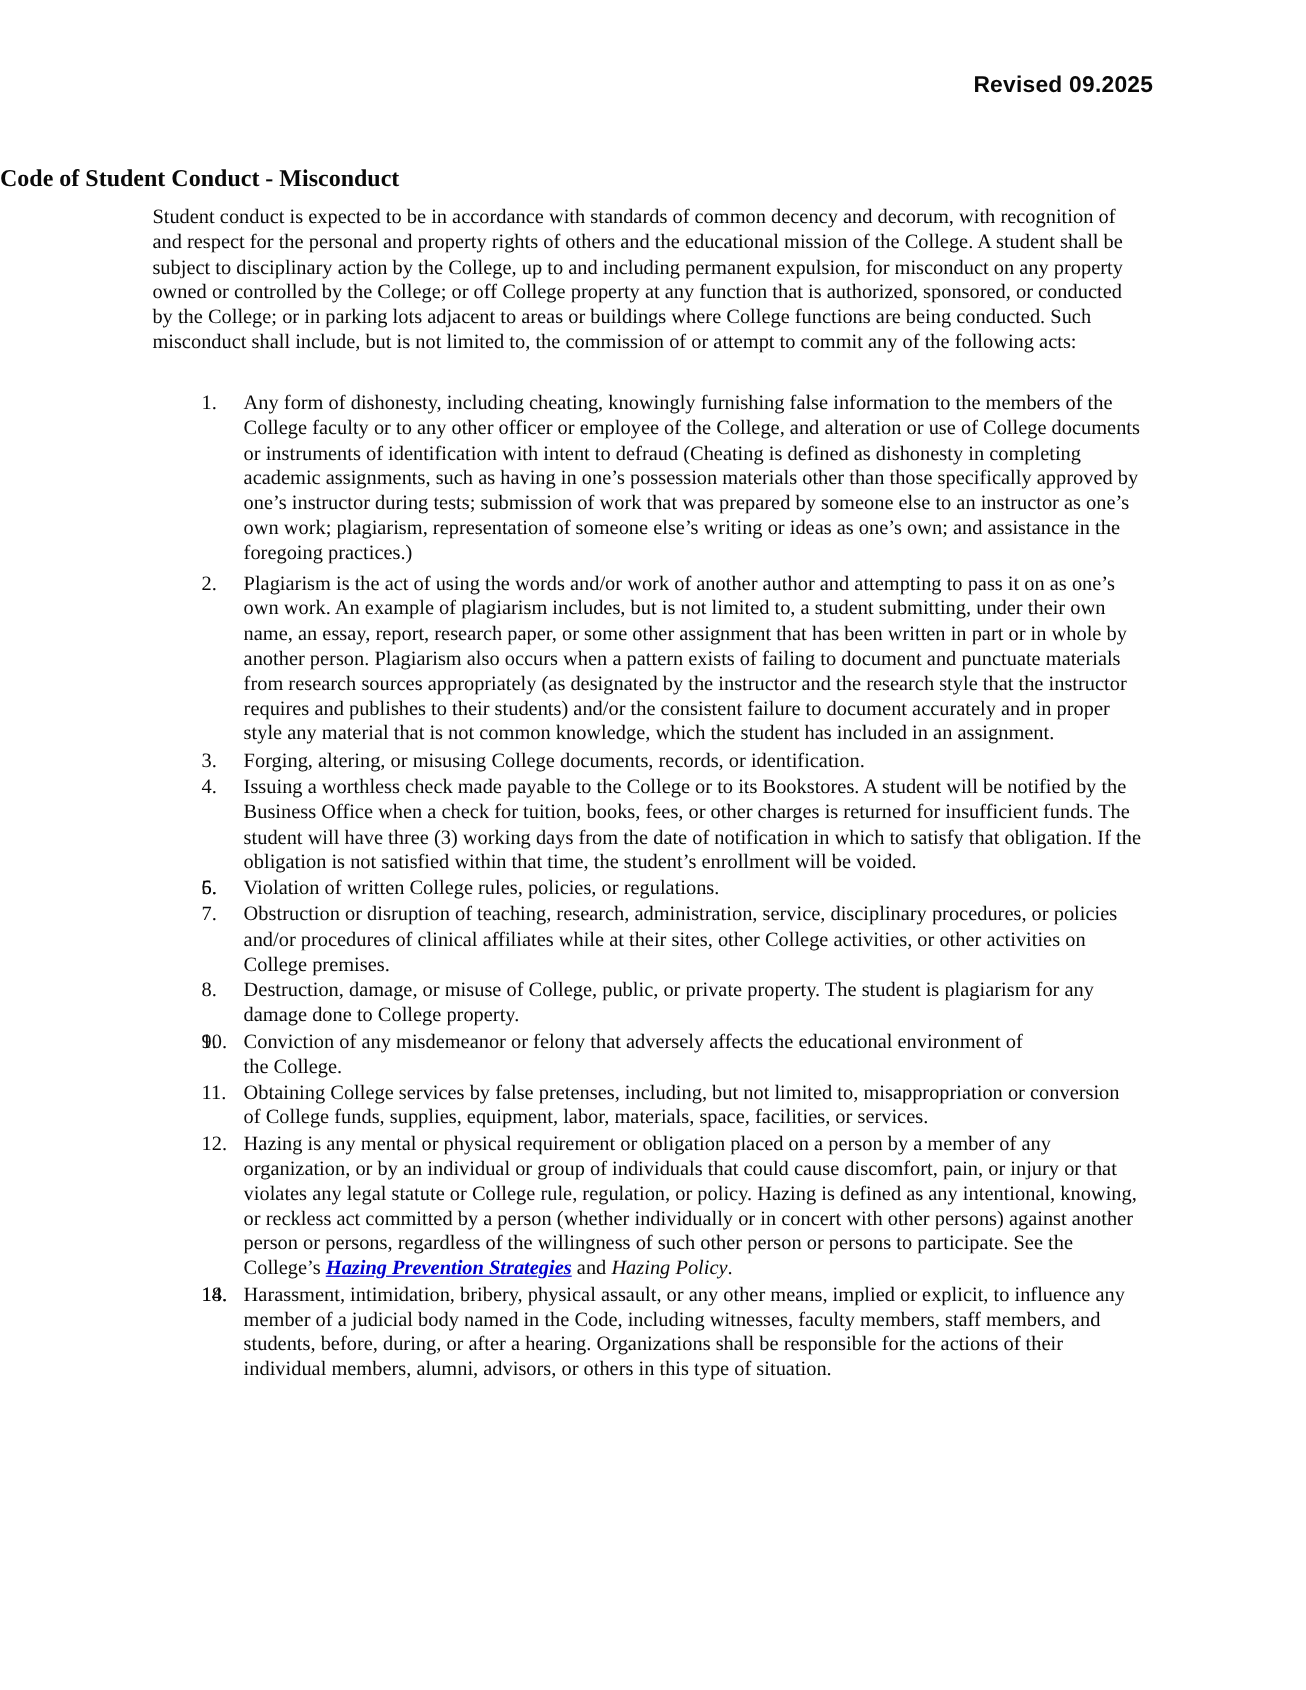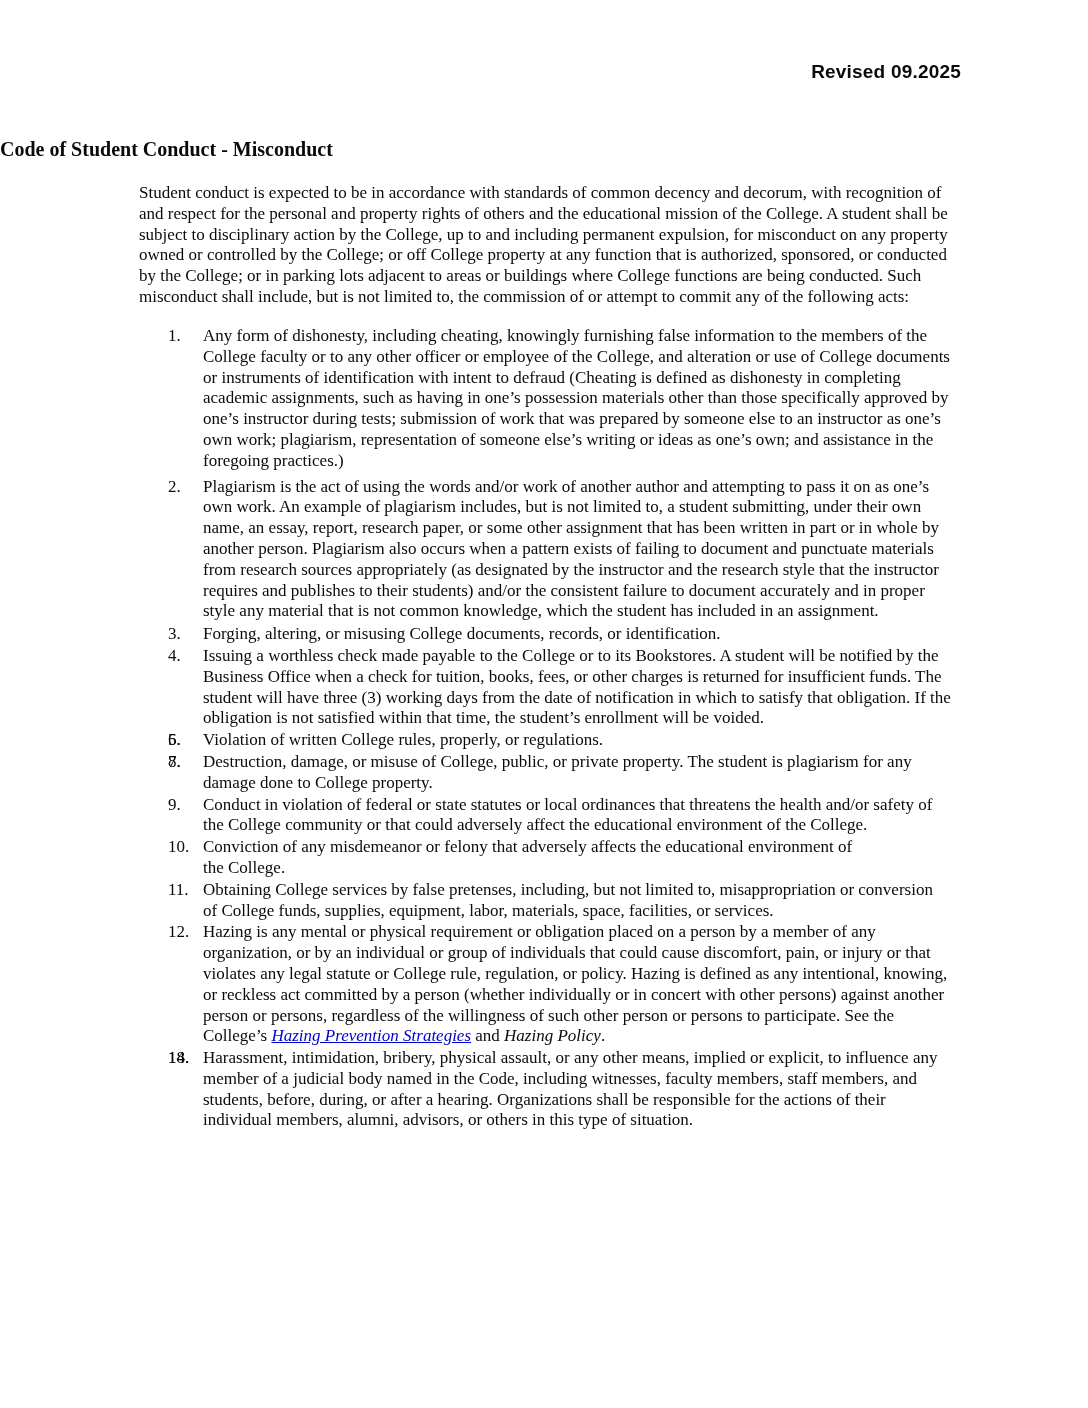--- a/index.html
+++ b/index.html
@@ -35,21 +35,21 @@
     margin: 0;
     text-align: left;
     font-size: 20px;
     font-weight: bold;
   }
   .intro {
     position: absolute;
     top: 171px;
     left: 127px;
     width: 828px;
-    margin: 12px;
+    margin: 0;
   }
   .list {
     position: absolute;
     top: 326px;
     left: 127px;
     width: 824px;
   }
   .item {
     position: relative;
     padding-left: 76px;
@@ -63,44 +63,44 @@
     top: 0;
   }
   .item-text {
     white-space: pre-wrap;
   }
   .seg-italic {
     text-align: center;
   }
   .seg-link {
     font-style: italic;
-    font-weight: normal;
+    font-weight: bold;
     text-decoration: underline;
   }
 </style>
 </head>
 <body>
 
 <div class="page">
   <div class="revised">Revised 09.2025</div>
 
   <h1 class="title">Code of Student Conduct - Misconduct</h1>
 
   <p class="intro">Student conduct is expected to be in accordance with standards of common decency and decorum, with recognition of and respect for the personal and property rights of others and the educational mission of the College. A student shall be subject to disciplinary action by the College, up to and including permanent expulsion, for misconduct on any property owned or controlled by the College; or off College property at any function that is authorized, sponsored, or conducted by the College; or in parking lots adjacent to areas or buildings where College functions are being conducted. Such misconduct shall include, but is not limited to, the commission of or attempt to commit any of the following acts:</p>
 
   <div class="list" id="misconduct-list">
       <div class="item"><span class="item-number">1.</span><span class="item-text">Any form of dishonesty, including cheating, knowingly furnishing false information to the members of the College faculty or to any other officer or employee of the College, and alteration or use of College documents or instruments of identification with intent to defraud (Cheating is defined as dishonesty in completing academic assignments, such as having in one’s possession materials other than those specifically approved by one’s instructor during tests; submission of work that was prepared by someone else to an instructor as one’s own work; plagiarism, representation of someone else’s writing or ideas as one’s own; and assistance in the foregoing practices.)</span></div>
       <div class="item"><span class="item-number">2.</span><span class="item-text">Plagiarism is the act of using the words and/or work of another author and attempting to pass it on as one’s own work. An example of plagiarism includes, but is not limited to, a student submitting, under their own name, an essay, report, research paper, or some other assignment that has been written in part or in whole by another person. Plagiarism also occurs when a pattern exists of failing to document and punctuate materials from research sources appropriately (as designated by the instructor and the research style that the instructor requires and publishes to their students) and/or the consistent failure to document accurately and in proper style any material that is not common knowledge, which the student has included in an assignment.</span></div>
       <div class="item"><span class="item-number">3.</span><span class="item-text">Forging, altering, or misusing College documents, records, or identification.</span></div>
       <div class="item"><span class="item-number">4.</span><span class="item-text">Issuing a worthless check made payable to the College or to its Bookstores. A student will be notified by the Business Office when a check for tuition, books, fees, or other charges is returned for insufficient funds. The student will have three (3) working days from the date of notification in which to satisfy that obligation. If the obligation is not satisfied within that time, the student’s enrollment will be voided.</span></div>
       <div class="item"><span class="item-number">5.</span></div>
-      <div class="item"><span class="item-number">6.</span><span class="item-text">Violation of written College rules, properly, or regulations.</span></div>
-      <div class="item"><span class="item-number">7.</span></div>
+      <div class="item"><span class="item-number">6.</span><span class="item-text">Violation of written College rules, policies, or regulations.</span></div>
+      <div class="item"><span class="item-number">7.</span><span class="item-text">Obstruction or disruption of teaching, research, administration, service, disciplinary procedures, or policies and/or procedures of clinical affiliates while at their sites, other College activities, or other activities on College premises.</span></div>
       <div class="item"><span class="item-number">8.</span><span class="item-text">Destruction, damage, or misuse of College, public, or private property. The student is plagiarism for any damage done to College property.</span></div>
-      <div class="item"><span class="item-number">9.</span><span class="item-text">Conduct in violation of federal or state statutes or local ordinances that threatens the health and/or safety of the College community or that could adversely affect the educational environment of the College.</span></div>
+      <div class="item"><span class="item-number">9.</span></div>
       <div class="item"><span class="item-number">10.</span><span class="item-text">Conviction of any misdemeanor or felony that adversely affects the educational environment of
 the College.</span></div>
       <div class="item"><span class="item-number">11.</span><span class="item-text">Obtaining College services by false pretenses, including, but not limited to, misappropriation or conversion of College funds, supplies, equipment, labor, materials, space, facilities, or services.</span></div>
       <div class="item"><span class="item-number">12.</span><span class="item-text">Hazing is any mental or physical requirement or obligation placed on a person by a member of any organization, or by an individual or group of individuals that could cause discomfort, pain, or injury or that violates any legal statute or College rule, regulation, or policy. Hazing is defined as any intentional, knowing, or reckless act committed by a person (whether individually or in concert with other persons) against another person or persons, regardless of the willingness of such other person or persons to participate. See the College’s <a class="seg-link" href="#" style="color: rgb(0, 0, 204);">Hazing Prevention Strategies</a> and <em class="seg-italic">Hazing Policy</em>.</span></div>
       <div class="item"><span class="item-number">18.</span></div>
       <div class="item"><span class="item-number">14.</span><span class="item-text">Harassment, intimidation, bribery, physical assault, or any other means, implied or explicit, to influence any member of a judicial body named in the Code, including witnesses, faculty members, staff members, and students, before, during, or after a hearing. Organizations shall be responsible for the actions of their individual members, alumni, advisors, or others in this type of situation.</span></div>
     </div>
 </div>
 
 </body></html>

